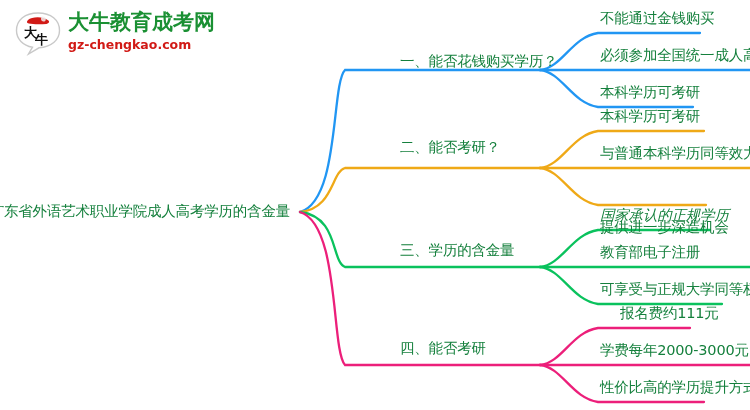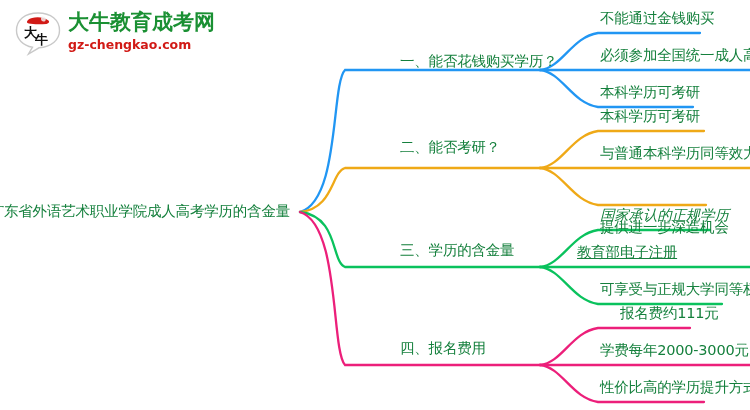--- a/index.html
+++ b/index.html
@@ -128,19 +128,19 @@
     <div class="node-text branch-text" style="left: 400px; top: 46px; margin-top: 8px;">一、能否花钱购买学历？</div>
     <div class="node-text leaf-text" style="left: 600px; top: 11px;">不能通过金钱购买</div>
     <div class="node-text leaf-text" style="left: 600px; top: 48px;">必须参加全国统一成人高考</div>
     <div class="node-text leaf-text" style="left: 600px; top: 85px;">本科学历可考研</div>
     <div class="node-text branch-text" style="left: 400px; top: 140px;">二、能否考研？</div>
     <div class="node-text leaf-text" style="left: 600px; top: 109px; text-align: center;">本科学历可考研</div>
     <div class="node-text leaf-text" style="left: 600px; top: 146px;">与普通本科学历同等效力</div>
     <div class="node-text leaf-text" style="left: 600px; top: 183px; margin-top: 37px;">提供进一步深造机会</div>
     <div class="node-text branch-text" style="left: 400px; top: 243px;">三、学历的含金量</div>
     <div class="node-text leaf-text" style="left: 600px; top: 208px; font-style: italic;">国家承认的正规学历</div>
-    <div class="node-text leaf-text" style="left: 577px; top: 245px; text-decoration: underline;">教育部电子注册</div>
+    <div class="node-text leaf-text" style="left: 600px; top: 245px;">教育部电子注册</div>
     <div class="node-text leaf-text" style="left: 600px; top: 282px;">可享受与正规大学同等权益</div>
-    <div class="node-text branch-text" style="left: 400px; top: 341px;">四、报名费用</div>
+    <div class="node-text branch-text" style="left: 400px; top: 341px;">四、能否考研</div>
     <div class="node-text leaf-text" style="left: 620px; top: 306px;">报名费约111元</div>
     <div class="node-text leaf-text" style="left: 600px; top: 343px;">学费每年2000-3000元</div>
     <div class="node-text leaf-text" style="left: 600px; top: 380px;">性价比高的学历提升方式</div>
   </div>
 
 </body></html>

